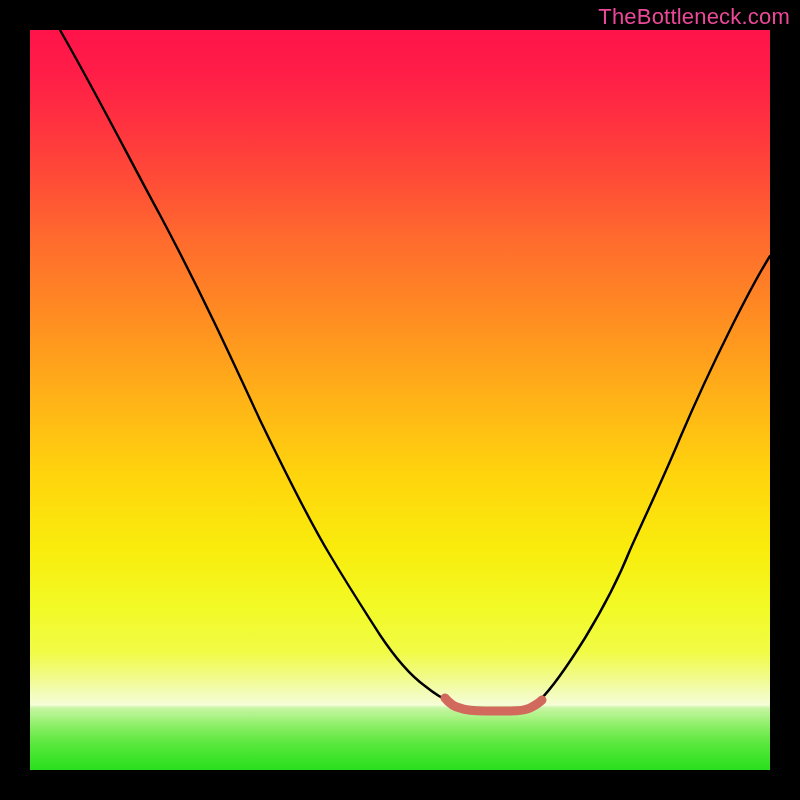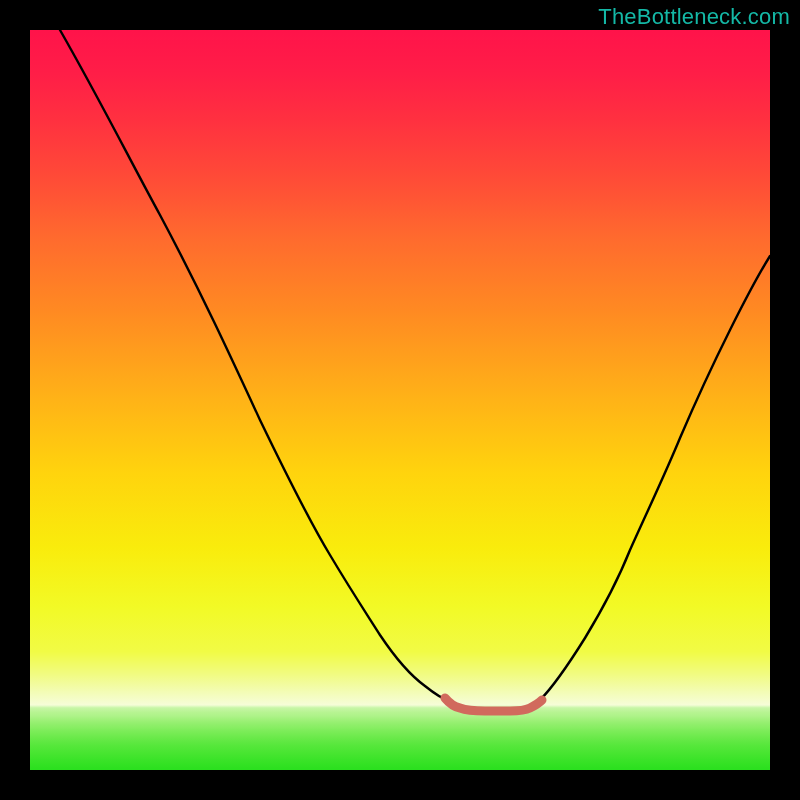--- a/index.html
+++ b/index.html
@@ -60,21 +60,21 @@
       #36e225 99.0%,
       #31e122 99.4%,
       #2de020 99.7%,
       #2ae01e 100%
     );
   }
   .watermark {
     position: absolute;
     top: 4px;
     right: 10px;
-    color: #14b8a6;
+    color: #ec4899;
     font-size: 22px;
     letter-spacing: 0.2px;
     user-select: none;
   }
   svg.curves {
     position: absolute;
     left: 0;
     top: 0;
     width: 740px;
     height: 740px;

